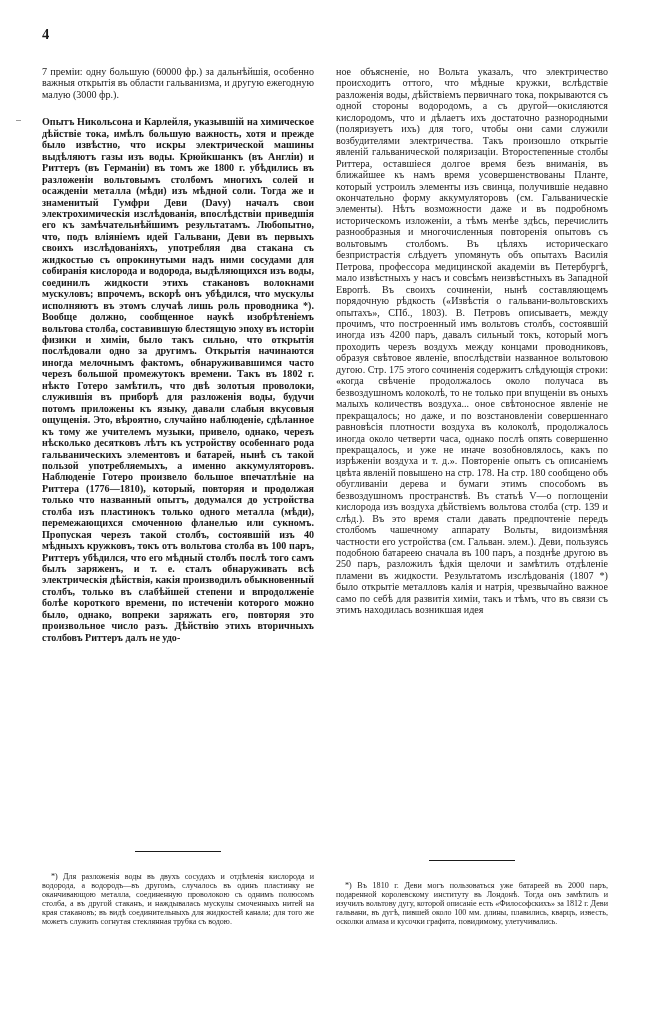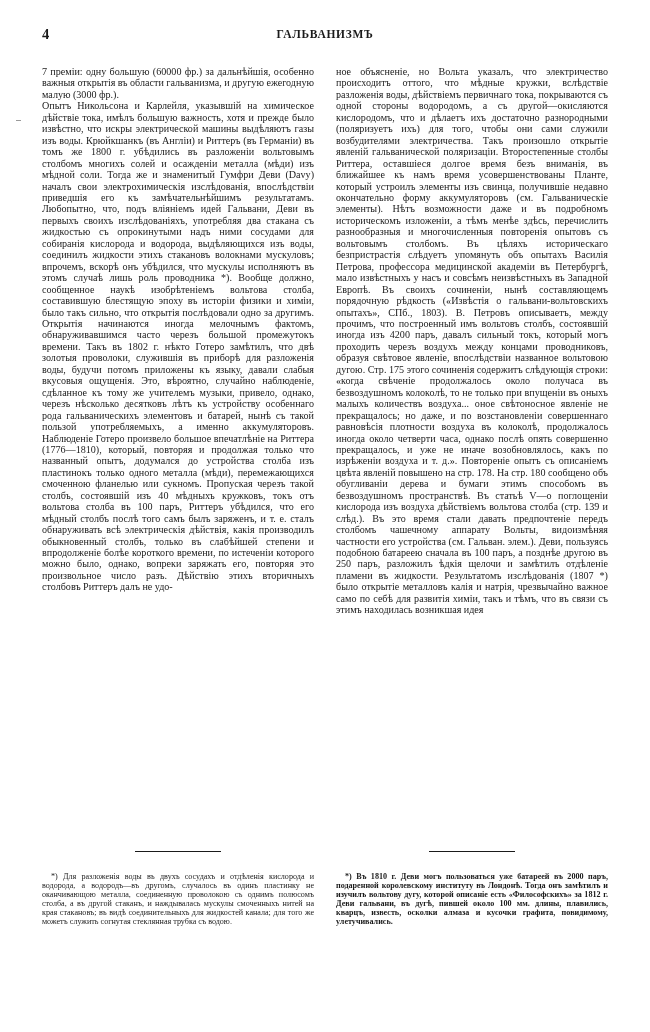--- a/index.html
+++ b/index.html
@@ -66,21 +66,22 @@
     text-align: justify;
     text-justify: inter-word;
     hyphens: none;
     word-spacing: -0.1px;
   }
   .body-text p {
     margin: 0;
     text-indent: 0;
   }
   .body-text p + p {
-    margin-top: 0px;
+    margin-top: 16px;
+    font-weight: bold;
   }
   .indent {
     text-indent: 9px;
   }
   .footnote-rule {
     margin-top: 6px;
     width: 86px;
     height: 1px;
     background: #1a1a1a;
     border: 0;
@@ -99,21 +100,20 @@
     position: absolute;
     bottom: 0;
     left: 0;
     width: 272px;
   }
   .col-right .footnote-block {
     position: absolute;
     bottom: 0;
     left: 0;
     width: 272px;
-    font-weight: bold;
   }
   .col-inner {
     min-height: 860px;
   }
   .tick {
     position: absolute;
     left: 16px;
     top: 120px;
     width: 5px;
     height: 1px;
@@ -122,21 +122,20 @@
 </style>
 </head>
 <body>
 
 <div class="page">
 
   <div class="tick"></div>
 
   <div class="header">
     <div class="folio">4</div>
-    <div class="running-title">ГАЛЬВАНИЗМЪ</div>
   </div>
 
   <div class="columns">
 
     <div class="col col-left">
       <div class="col-inner">
         <div class="body-text">
           <p>7 преміи: одну большую (60000 фр.) за дальнѣйшія, особенно важныя открытія въ области гальванизма, и другую ежегодную малую (3000 фр.).</p>
           <p class="indent">Опытъ Никольсона и Карлейля, указывшій на химическое дѣйствіе тока, имѣлъ большую важность, хотя и прежде было извѣстно, что искры электрической машины выдѣляютъ газы изъ воды. Крюйкшанкъ (въ Англіи) и Риттеръ (въ Германіи) въ томъ же 1800 г. убѣдились въ разложеніи вольтовымъ столбомъ многихъ солей и осажденіи металла (мѣди) изъ мѣдной соли. Тогда же и знаменитый Гумфри Деви (Davy) началъ свои электрохимическія изслѣдованія, впослѣдствіи приведшія его къ замѣчательнѣйшимъ результатамъ. Любопытно, что, подъ вліяніемъ идей Гальвани, Деви въ первыхъ своихъ изслѣдованіяхъ, употребляя два стакана съ жидкостью съ опрокинутыми надъ ними сосудами для собиранія кислорода и водорода, выдѣляющихся изъ воды, соединилъ жидкости этихъ стакановъ волокнами мускуловъ; впрочемъ, вскорѣ онъ убѣдился, что мускулы исполняютъ въ этомъ случаѣ лишь роль проводника *). Вообще должно, сообщенное наукѣ изобрѣтеніемъ вольтова столба, составившую блестящую эпоху въ исторіи физики и химіи, было такъ сильно, что открытія послѣдовали одно за другимъ. Открытія начинаются иногда мелочнымъ фактомъ, обнаруживавшимся часто черезъ большой промежутокъ времени. Такъ въ 1802 г. нѣкто Готеро замѣтилъ, что двѣ золотыя проволоки, служившія въ приборѣ для разложенія воды, будучи потомъ приложены къ языку, давали слабыя вкусовыя ощущенія. Это, вѣроятно, случайно наблюденіе, сдѣланное къ тому же учителемъ музыки, привело, однако, черезъ нѣсколько десятковъ лѣтъ къ устройству особеннаго рода гальваническихъ элементовъ и батарей, нынѣ съ такой пользой употребляемыхъ, а именно аккумуляторовъ. Наблюденіе Готеро произвело большое впечатлѣніе на Риттера (1776—1810), который, повторяя и продолжая только что названный опытъ, додумался до устройства столба изъ пластинокъ только одного металла (мѣди), перемежающихся смоченною фланелью или сукномъ. Пропуская черезъ такой столбъ, состоявшій изъ 40 мѣдныхъ кружковъ, токъ отъ вольтова столба въ 100 паръ, Риттеръ убѣдился, что его мѣдный столбъ послѣ того самъ былъ заряженъ, и т. е. сталъ обнаруживать всѣ электрическія дѣйствія, какія производилъ обыкновенный столбъ, только въ слабѣйшей степени и впродолженіе болѣе короткого времени, по истеченіи которого можно было, однако, вопреки заряжать его, повторяя это произвольное число разъ. Дѣйствію этихъ вторичныхъ столбовъ Риттеръ далъ не удо-</p>
         </div>

